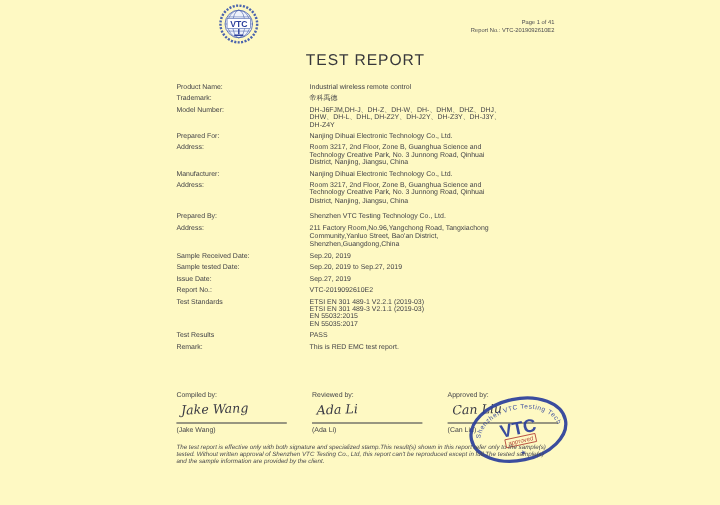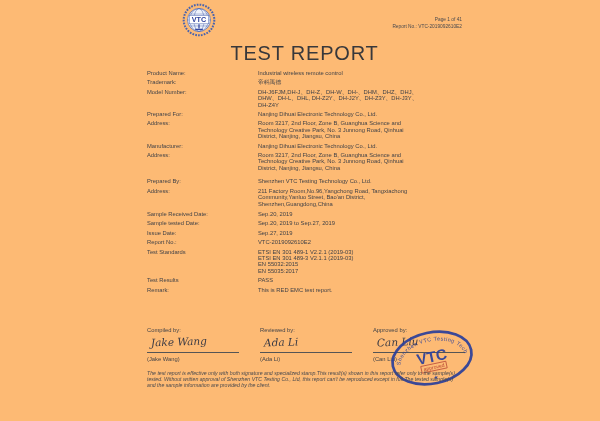--- a/index.html
+++ b/index.html
@@ -1,23 +1,23 @@
 <!DOCTYPE html>
 <html><head>
 <meta charset="utf-8">
 <style>
   html,body{margin:0;padding:0;background:#ffffff;}
-  #page{position:relative;width:600px;height:421px;background:#fdba74;overflow:hidden;
+  #page{position:relative;width:600px;height:421px;background:#fef9c3;overflow:hidden;
         font-family:"Liberation Sans","DejaVu Sans",sans-serif;color:#3d3d40;}
   
   #logo{position:absolute;left:182px;top:3px;width:34px;height:34px;}
   #pageinfo{position:absolute;right:138px;top:17px;text-align:right;font-size:4.8px;
             line-height:6.5px;color:#4a4a4e;}
   #title{position:absolute;left:147px;top:42px;width:315px;text-align:center;
-         font-size:20px;letter-spacing:0.8px;color:#38383b;font-weight:500;}
+         font-size:13px;letter-spacing:0.8px;color:#38383b;font-weight:500;}
   
   #fields{position:absolute;left:147px;top:70px;width:272px;font-size:5.8px;line-height:6.4px;}
   .row{display:flex;margin-bottom:3px;}
   .row .lbl{width:111px;flex:none;color:#434347;}
   .row .val{width:161px;color:#434347;}
   .gap-lg{margin-top:7px;}
   .gap-md{margin-top:4px;}
   
   #sigs{position:absolute;left:147px;top:327px;width:315px;display:flex;}
   .sig{width:100px;margin-right:21px;}

